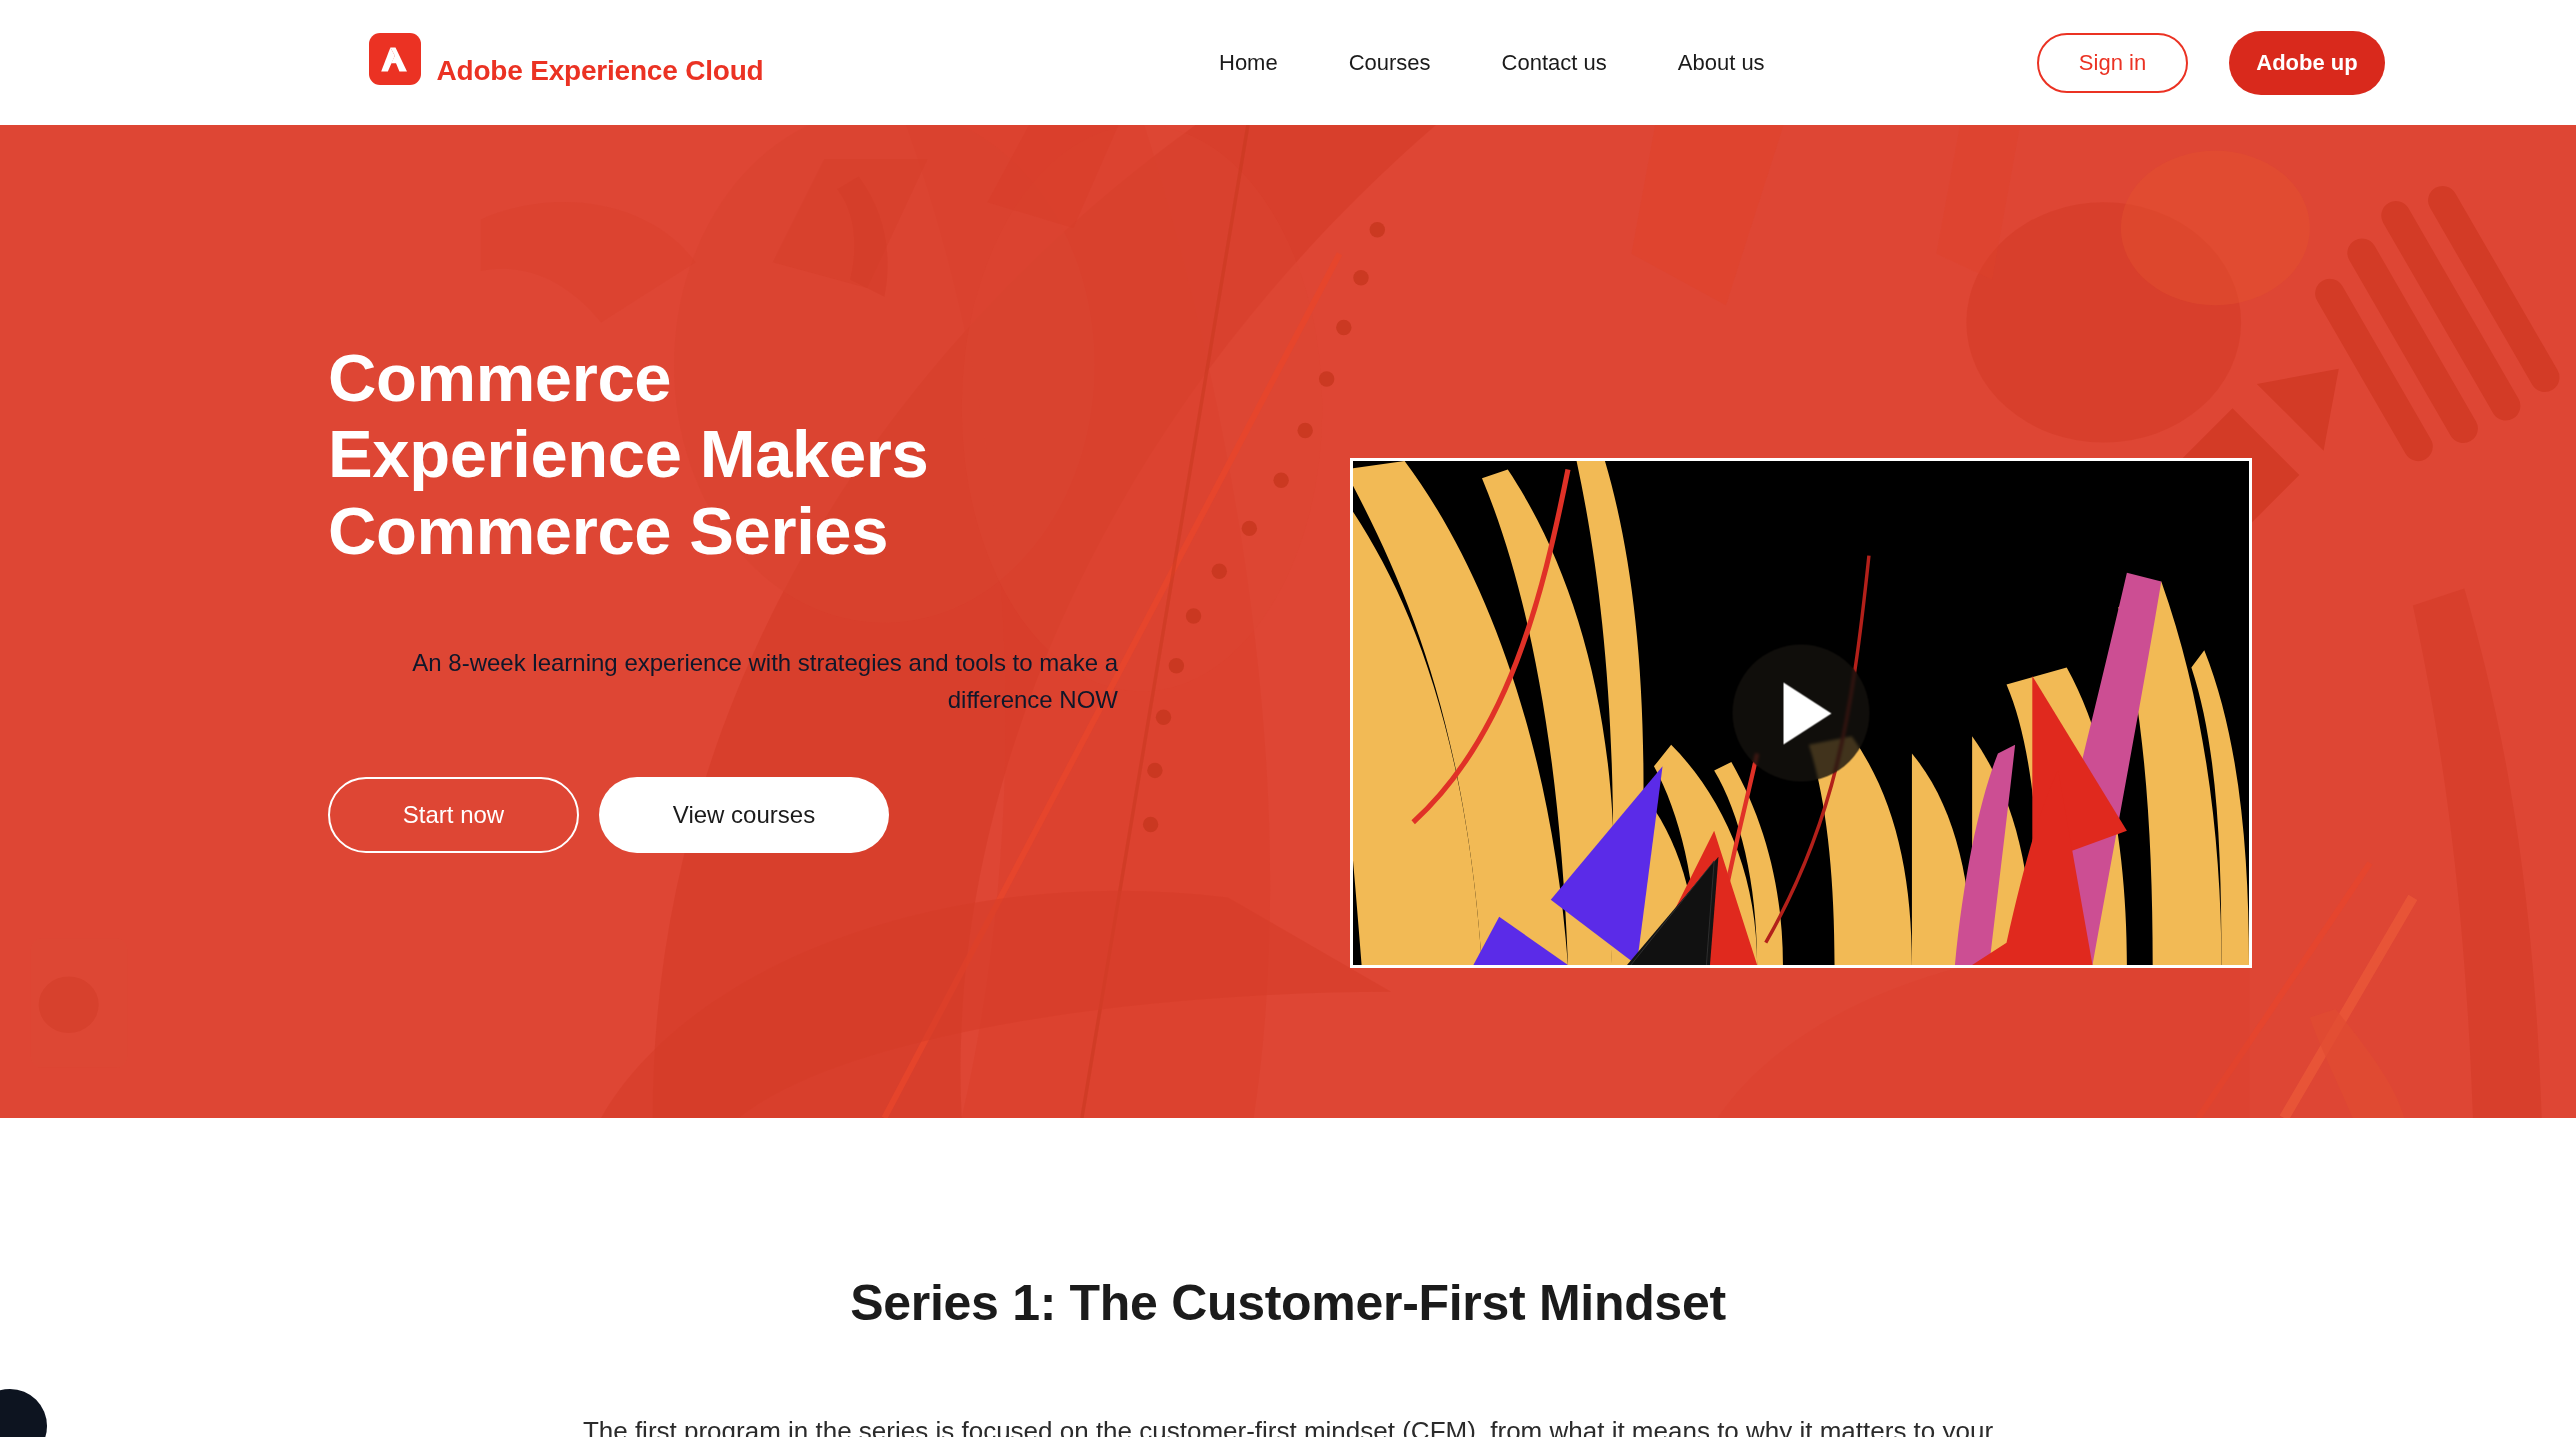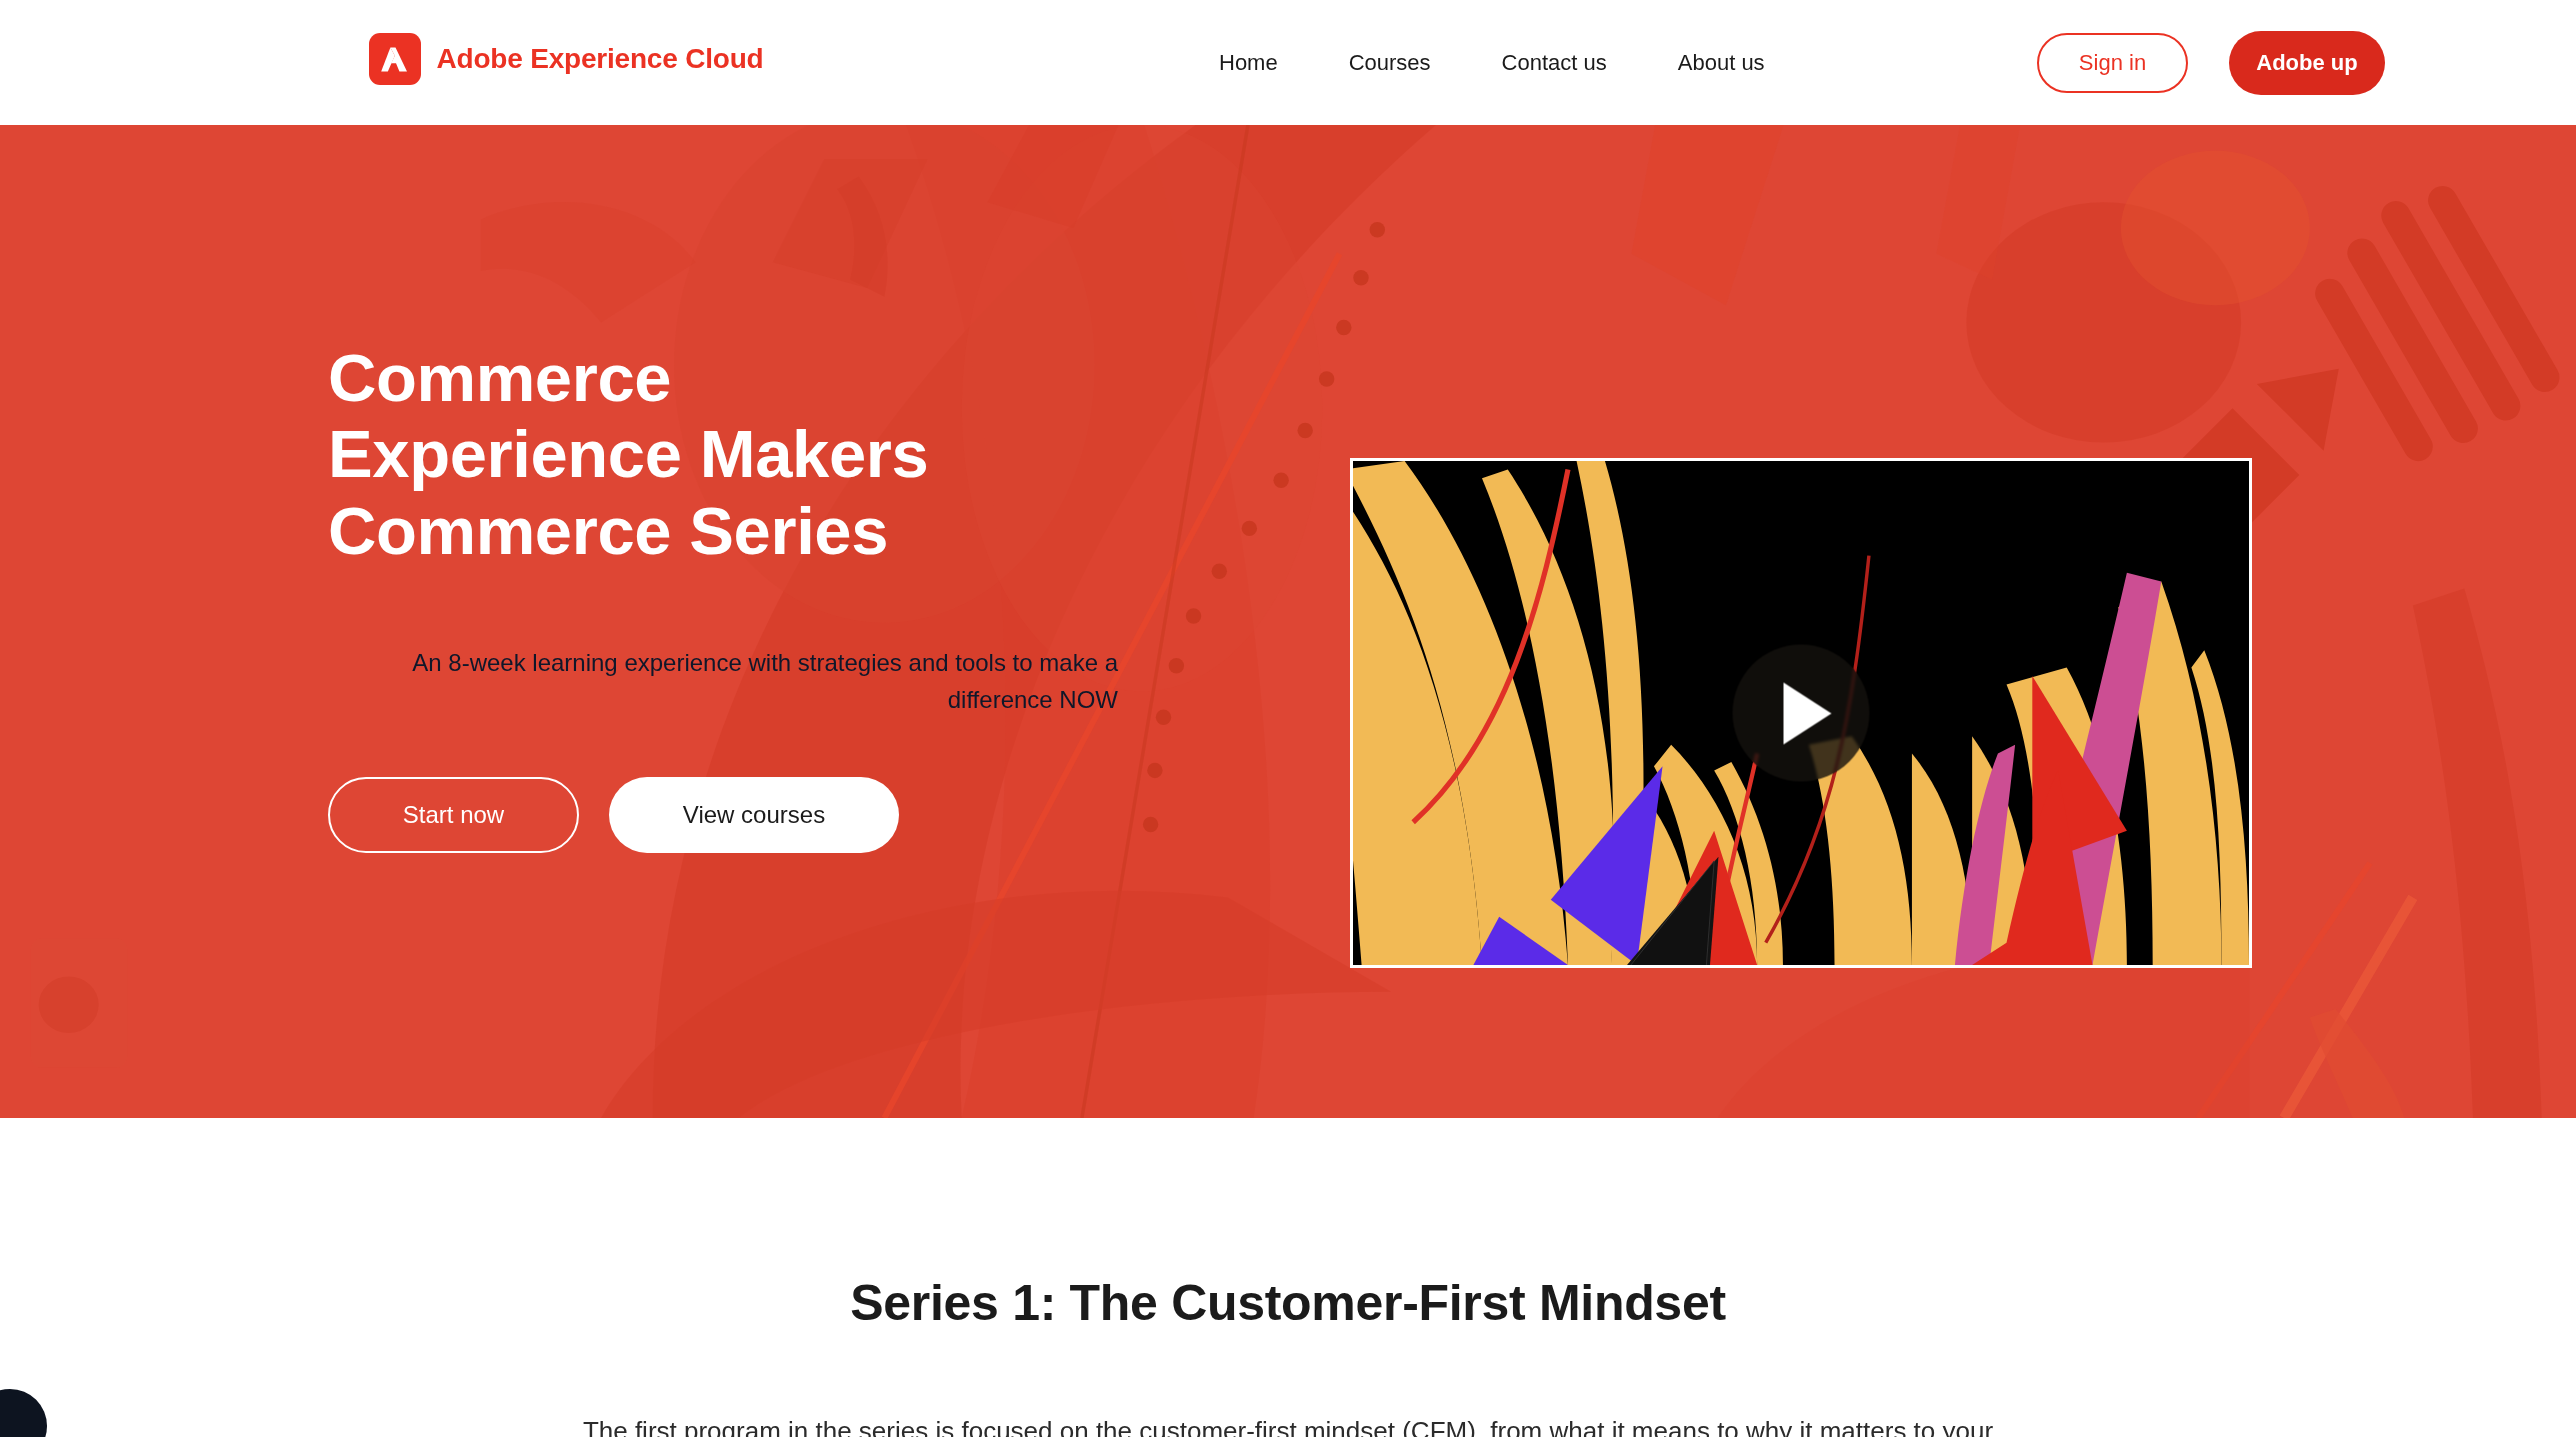--- a/index.html
+++ b/index.html
@@ -14,21 +14,21 @@
   
   .site-header{
     position:absolute; top:0; left:0;
     width:2576px; height:125px;
     background:#ffffff;
     display:flex; align-items:center;
     z-index:40;
   }
   .brand{
     position:absolute; left:321px; top:33px;
-    display:flex; align-items:center; gap:15.5px;
+    display:flex; align-items:flex-end; gap:15.5px;
     text-decoration:none;
     padding-left:48px;
   }
   .brand-mark{
     width:52px; height:52px; border-radius:11px;
     background:#EB3223;
     display:flex; align-items:center; justify-content:center;
     flex:0 0 auto;
   }
   .brand-mark svg{ display:block; }
@@ -85,21 +85,21 @@
     font-size:67px; line-height:1.14;
     letter-spacing:-0.4px;
   }
   .hero-title .ln{ display:block; }
   .hero-sub{
     margin-top:76px;
     color:#0f172a; font-size:24px; line-height:1.54;
     max-width:790px; font-weight:400;text-align:right;
   }
   .hero-ctas{
-    margin-top:58px; display:flex; align-items:center; gap:30px;
+    margin-top:58px; display:flex; align-items:center; gap:20px;
   }
   .btn-start{
     width:251px; height:76px; border-radius:39px;
     background:transparent; border:2.6px solid #ffffff;
     color:#ffffff; font-size:24px; font-weight:400;
     font-family:"Liberation Sans", sans-serif;
     cursor:pointer; display:flex; align-items:center; justify-content:center;
   }
   .btn-view{
     width:290px; height:76px; border-radius:39px;

